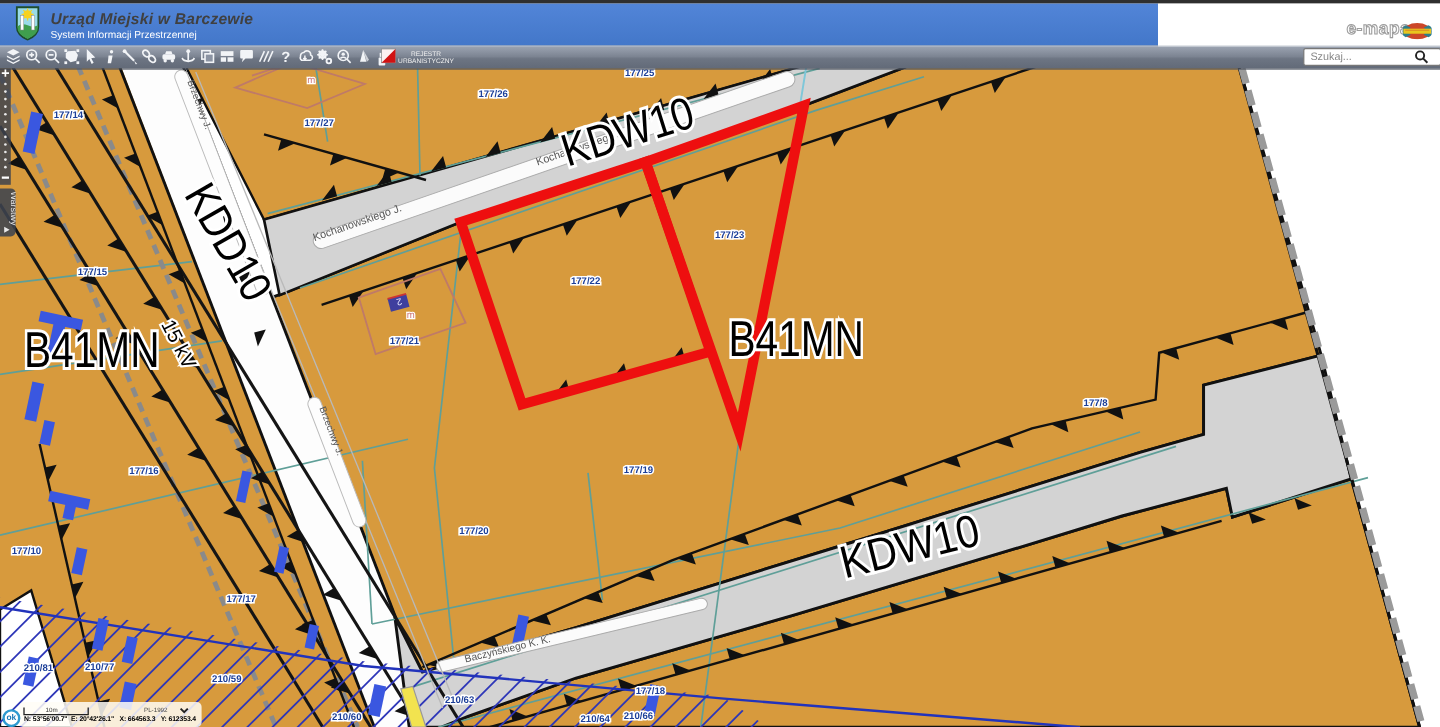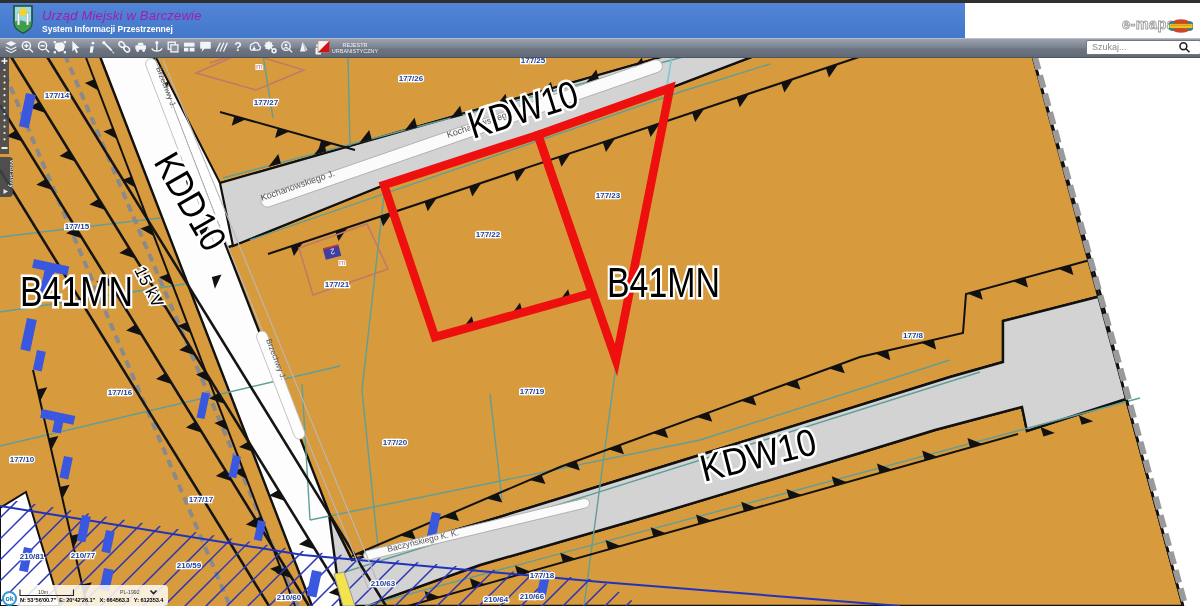--- a/index.html
+++ b/index.html
@@ -488,23 +488,23 @@
 <g stroke="#f7d21e" stroke-width="1">
         <line x1="10" y1="2" x2="10" y2="12"></line>
         <line x1="5" y1="7" x2="15" y2="7"></line>
         <line x1="6.5" y1="3.5" x2="13.5" y2="10.5"></line>
         <line x1="13.5" y1="3.5" x2="6.5" y2="10.5"></line>
       </g>
 <rect x="4.2" y="8" width="2.6" height="12" fill="#fdfdfd" stroke="#888" stroke-width="0.4"></rect>
 <rect x="13.2" y="8" width="2.6" height="12" fill="#fdfdfd" stroke="#888" stroke-width="0.4"></rect>
 </svg>
 
-<div class="abs" style="left:42px;top:8px;color:#a21caf;font-size:13px;font-weight:normal;font-style:italic;letter-spacing:0.2px">Urząd Miejski w Barczewie</div>
-
-<div class="abs" style="left:42px;top:24px;color:#fff;font-size:8.5px;font-weight:bold">System Informacji Przestrzennej</div>
+<div class="abs" style="left:42px;top:8px;color:#404040;font-size:13px;font-weight:bold;font-style:italic;letter-spacing:0.2px">Urząd Miejski w Barczewie</div>
+
+<div class="abs" style="left:42px;top:24px;color:#fff;font-size:8.5px;font-weight:normal">System Informacji Przestrzennej</div>
 
 <div class="abs" style="left:1122px;top:16px;font-size:14.5px;font-weight:bold;color:#fdfdfd;-webkit-text-stroke:0.9px #9d9d9d;letter-spacing:0.4px">e-mapa</div>
 <svg class="abs" style="left:1169px;top:19px" width="24" height="14" viewBox="0 0 24 14">
 <ellipse cx="12" cy="7" rx="11.7" ry="6.8" fill="#cc4628"></ellipse>
 <path d="M2.5 2 A11.7 6.8 0 0 0 2.5 12 L6.5 10 A7 5 0 0 1 6.5 4 Z" fill="#2e7d8c"></path>
 <path d="M21.5 2 A11.7 6.8 0 0 1 21.5 12 L17.5 10 A7 5 0 0 0 17.5 4 Z" fill="#2e7d8c"></path>
 <rect x="0.5" y="4.9" width="23" height="4.2" fill="#e8c51e"></rect>
 <rect x="2" y="5.8" width="20" height="0.8" fill="#cc4628" opacity="0.5"></rect>
 </svg>
 

